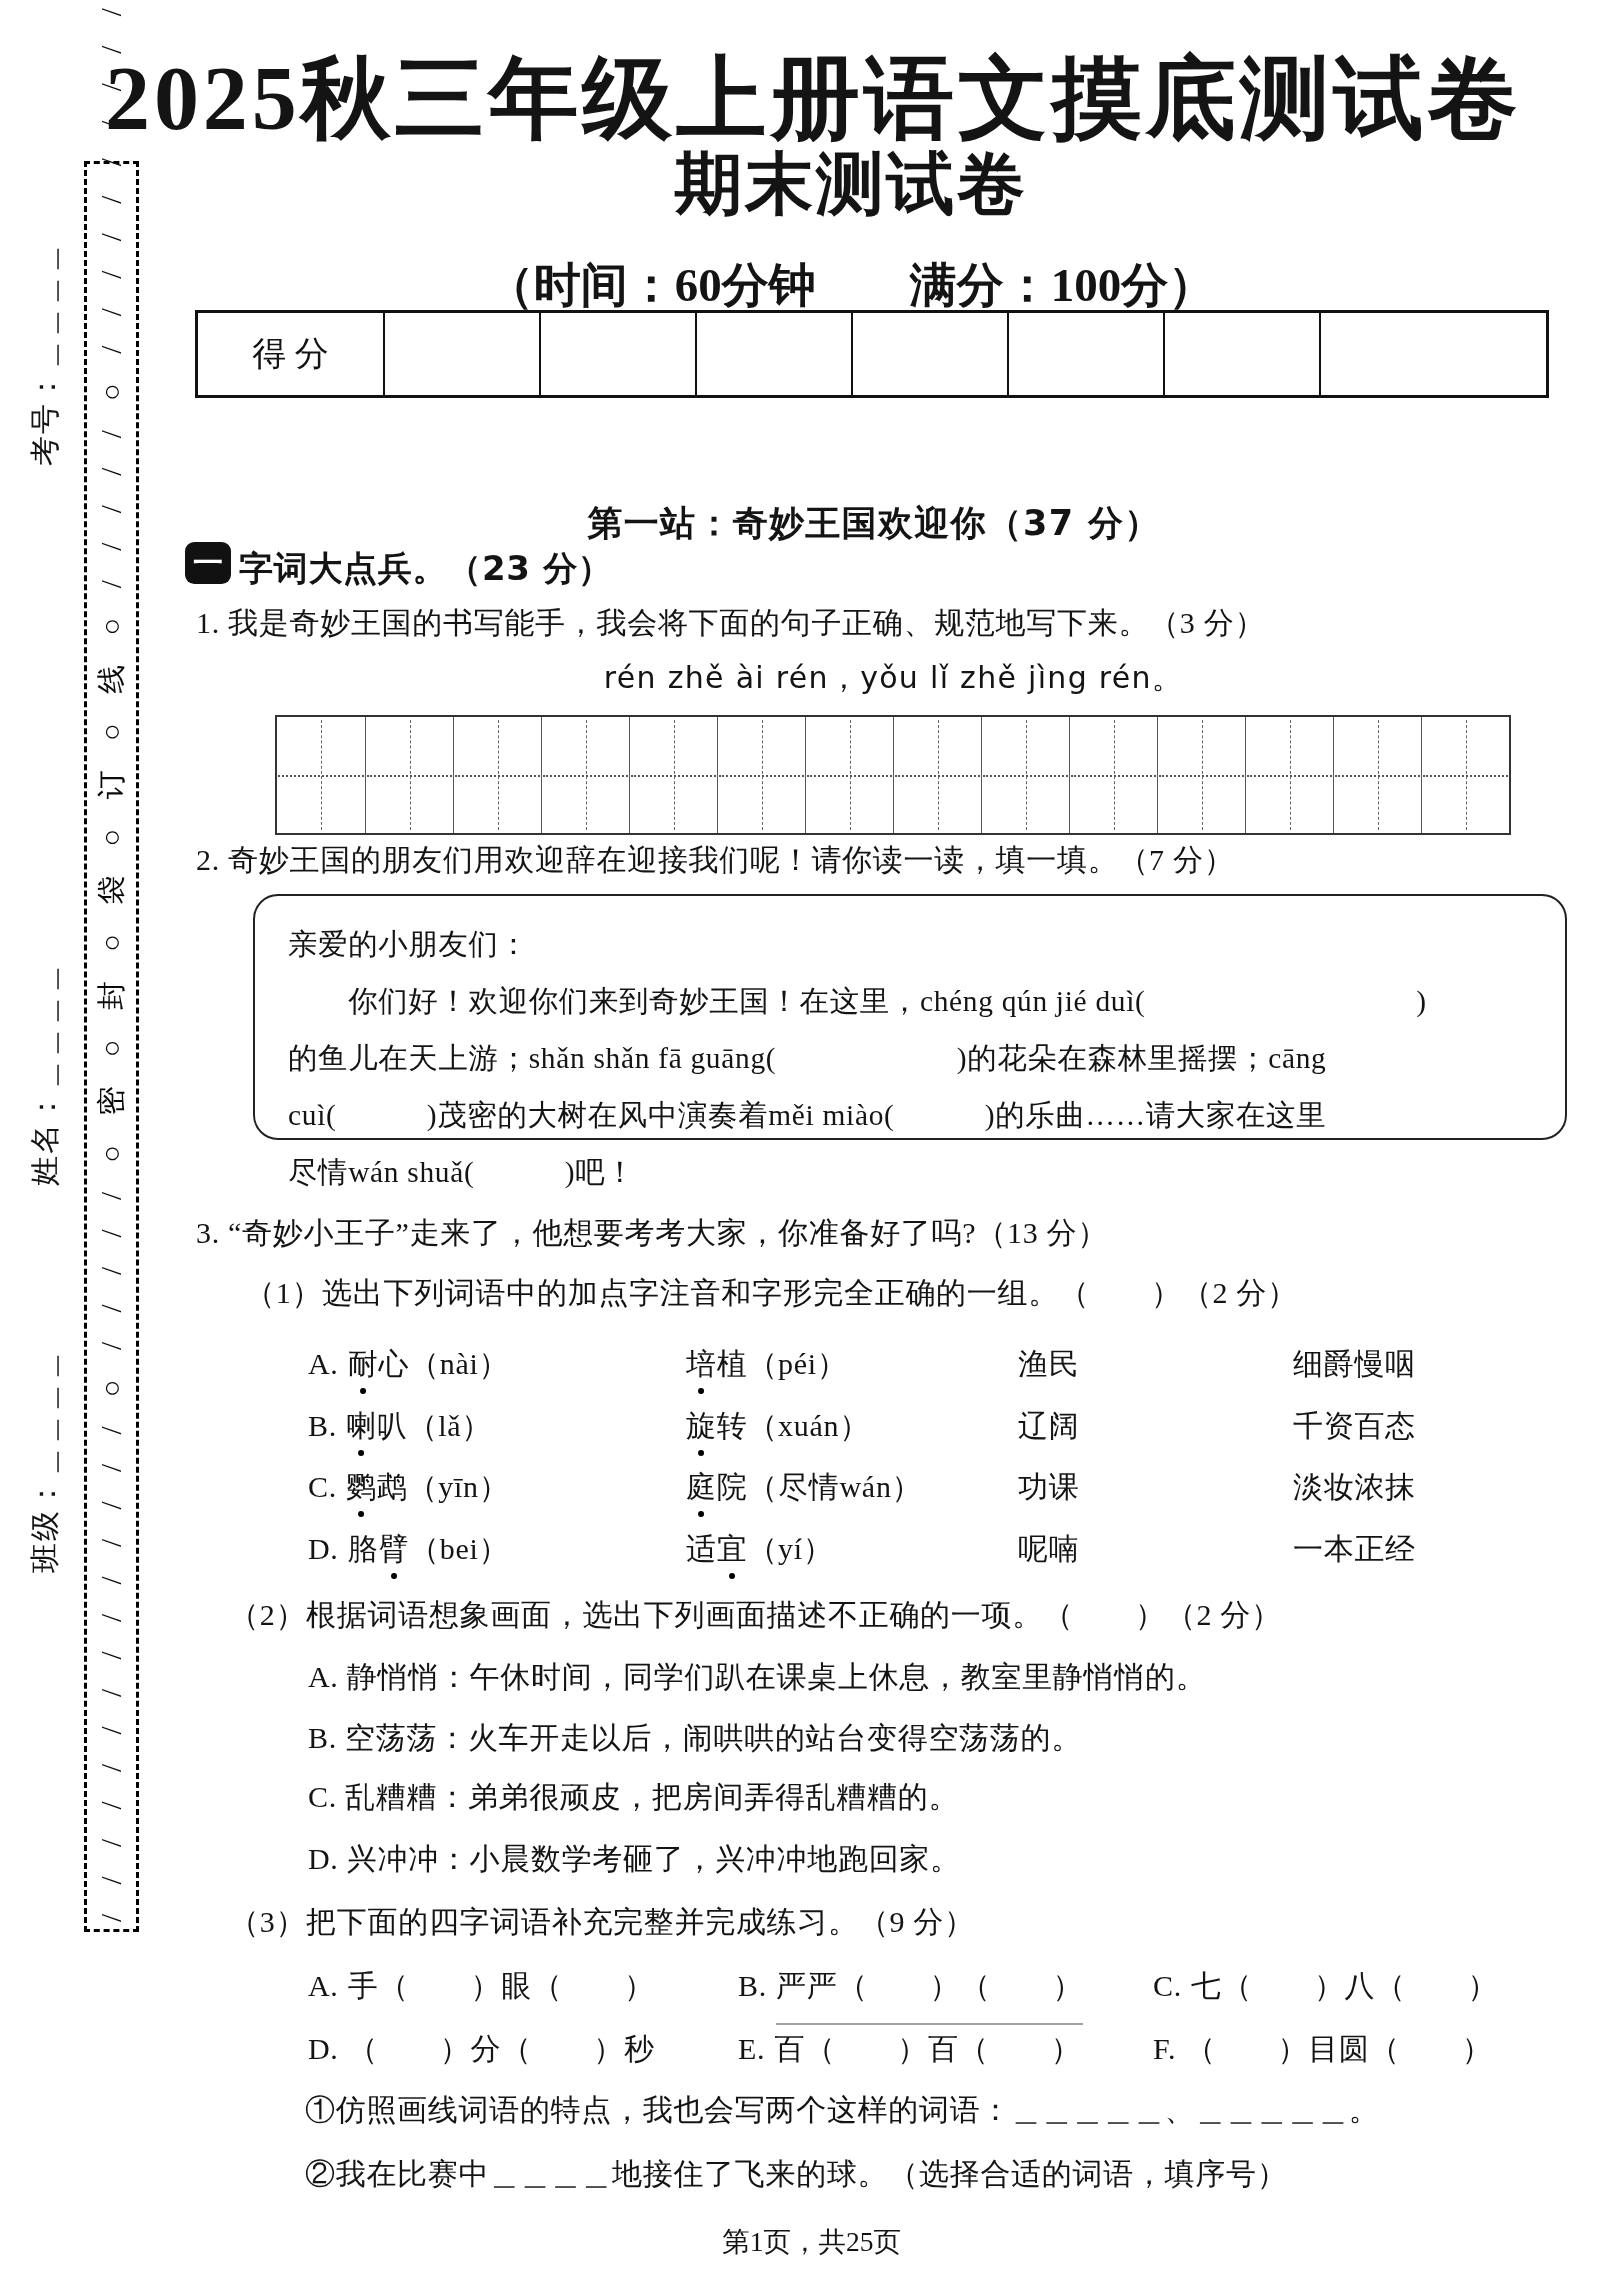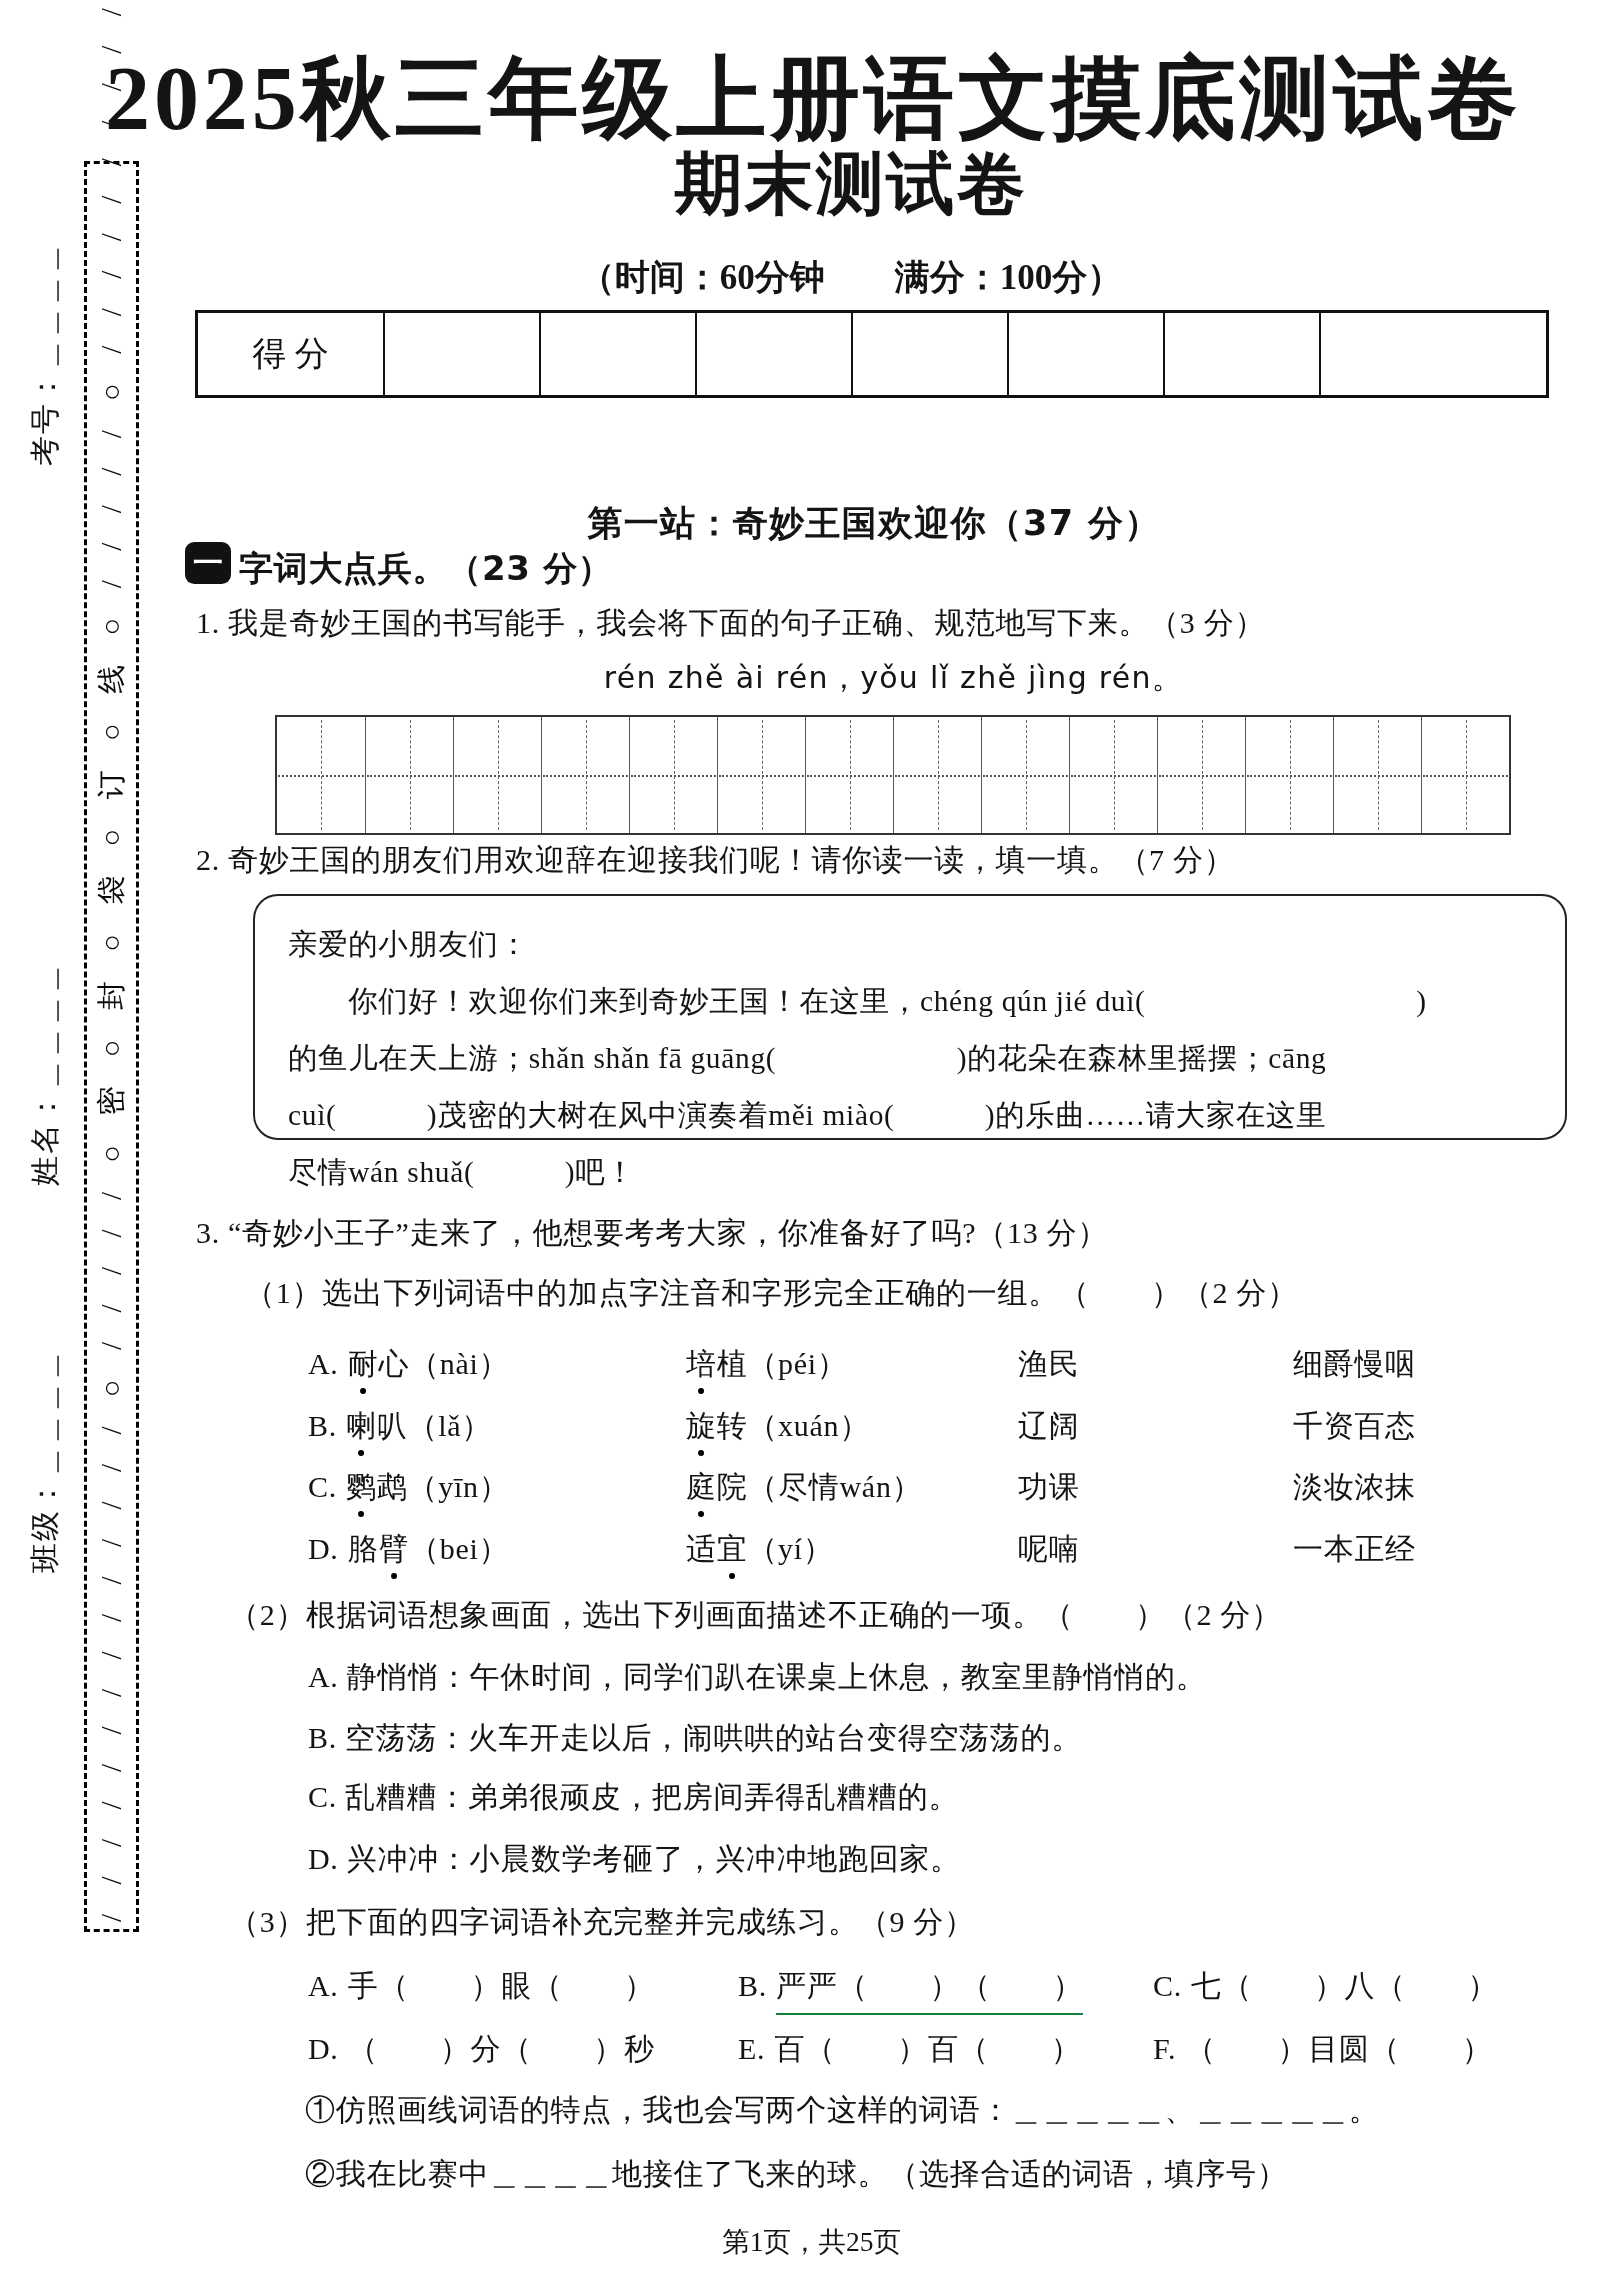--- a/index.html
+++ b/index.html
@@ -16,21 +16,21 @@
     transform-origin:0 0; transform:rotate(-90deg) translateX(-1758px);
     text-align:center; font-size:29px; letter-spacing:6.5px; word-spacing:9.2px; white-space:nowrap; color:#0a0a0a;}
   .vlabel{position:absolute; transform-origin:0 0; transform:rotate(-90deg);
     white-space:nowrap; font-size:30px; letter-spacing:2px; line-height:38px;}
 
   
   .title{left:105px; top:38px; width:1492px; text-align:left; font-size:90px;
     font-weight:900; letter-spacing:3.9px;}
   .subtitle{left:105px; top:139px; width:1492px; text-align:center; font-size:68px;
     font-weight:900; letter-spacing:2.6px;}
-  .meta{left:105px; top:254px; width:1492px; text-align:center; font-size:35px; font-weight:bold;}
+  .meta{left:105px; top:254px; width:1492px; text-align:center; font-size:47px; font-weight:bold;}
 
   
   table.score{position:absolute; left:195px; top:310px; border-collapse:collapse; table-layout:fixed;}
   table.score td{border:2px solid #111; height:82px; text-align:center; vertical-align:middle;
     font-size:34px; padding:0;}
   table.score{border:3.9px solid #111;}
   table.score td.c0{width:185px;} table.score td.cm{width:154px;} table.score td.c7{width:225px;}
 
   
   .station{left:190px; top:500px; width:1368px; text-align:center; font-size:35px; font-weight:bold;
@@ -58,21 +58,21 @@
     border:2px solid #222; border-radius:25px; box-sizing:border-box; padding:19.6px 33px 0 33px;
     font-size:29.4px; line-height:57px; letter-spacing:0.7px;}
 
   
   .dt{display:inline-block; position:relative;}
   .dt::after{content:""; position:absolute; left:50%; transform:translateX(-50%); bottom:-9.2px;
     width:5.9px; height:5.9px; border-radius:50%; background:#000;}
   .col1{position:absolute; left:308px;text-align:right;} .col2{position:absolute; left:686px;}
   .col3{position:absolute; left:1018px;} .col4{position:absolute; left:1293px;}
   .w3col1{position:absolute; left:308px;} .w3col2{position:absolute; left:738px;} .w3col3{position:absolute; left:1153px;}
-  .u3{border-bottom:2px solid #15803d; padding-bottom:11px;}
+  .u3{border-bottom:2px solid #a3a3a3; padding-bottom:21px;}
   .optlabel{margin-right:9.2px;}
 
   .footer{left:0; top:2224px; width:1623px; text-align:center; font-size:27.5px;}
 </style>
 </head>
 <body>
 
 <div class="page">
 
   <div class="seal-strip">

